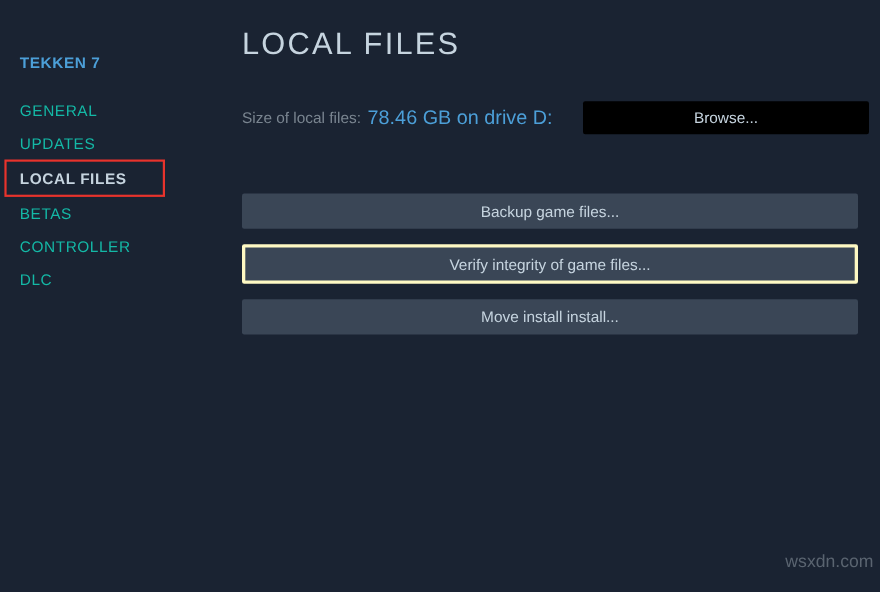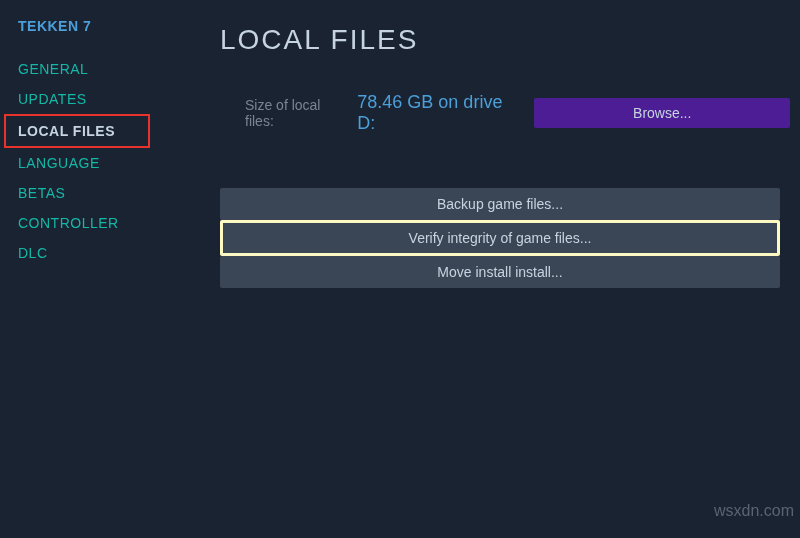--- a/index.html
+++ b/index.html
@@ -13,20 +13,21 @@
       position: relative;
     }
     .container {
       display: flex;
       height: 100%;
     }
     .sidebar {
       width: 160px;
       padding: 18px 0 0 18px;
       flex-shrink: 0;
+      margin-top: 31px;
     }
     .game-title {
       color: #4c9fd8;
       font-size: 14px;
       font-weight: bold;
       letter-spacing: 0.5px;
       margin-bottom: 20px;
     }
     .nav-item {
       color: #14b8a6;
@@ -52,47 +53,46 @@
       font-size: 28px;
       font-weight: 300;
       letter-spacing: 2px;
       margin-bottom: 36px;
     }
     .size-row {
       display: flex;
       align-items: center;
       margin-bottom: 54px;
       gap: 6px;
-      margin-left: 25px;
     }
     .size-label {
       color: #7a8590;
       font-size: 14px;
     }
     .size-value {
       color: #4c9fd8;
       font-size: 18px;
     }
     .spacer { flex: 1; }
     .browse-btn {
-      background: #4c1d95;
+      background: #000000;
       color: #c6d4df;
       font-size: 14px;
       width: 260px;
       height: 30px;
       display: flex;
       align-items: center;
       justify-content: center;
       cursor: pointer;
       border-radius: 2px;
     }
     .action-buttons {
       display: flex;
       flex-direction: column;
-      gap: 0;
+      gap: 14px;
       width: 560px;
     }
     .btn {
       background: #3a4656;
       color: #c6d4df;
       font-size: 14px;
       height: 32px;
       display: flex;
       align-items: center;
       justify-content: center;
@@ -113,21 +113,20 @@
   </style>
 </head>
 <body>
 
 <div class="container">
   <div class="sidebar">
     <div class="game-title">TEKKEN 7</div>
     <div class="nav-item">GENERAL</div>
     <div class="nav-item">UPDATES</div>
     <div class="nav-item selected">LOCAL FILES</div>
-    <div class="nav-item">LANGUAGE</div>
     <div class="nav-item">BETAS</div>
     <div class="nav-item">CONTROLLER</div>
     <div class="nav-item">DLC</div>
   </div>
 
   <div class="main">
     <div class="page-title">LOCAL FILES</div>
 
     <div class="size-row">
       <span class="size-label">Size of local files:</span>

